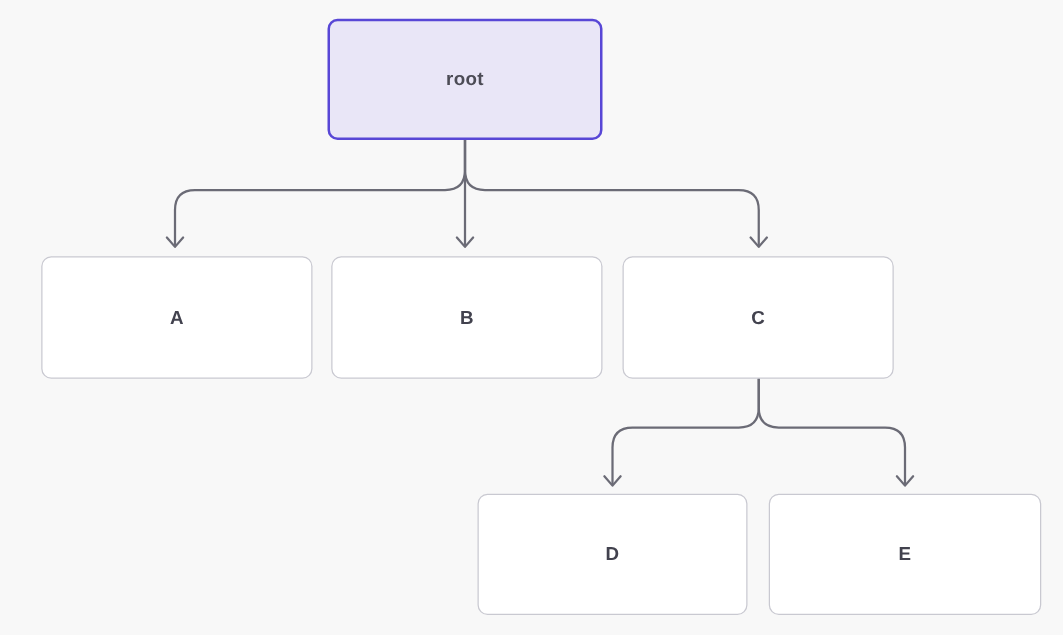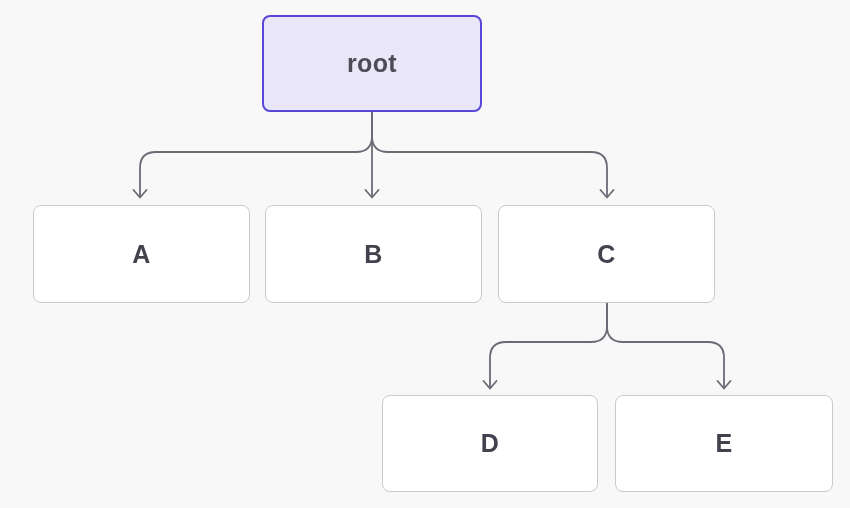--- a/index.html
+++ b/index.html
@@ -35,21 +35,21 @@
     box-sizing: border-box;
     display: flex;
     align-items: center;
     justify-content: center;
     border-radius: 8px;
     background: #ffffff;
     border: 1.5px solid #c9c9d1;
     cursor: pointer;
   }
   .node .label {
-    font-size: 25px;
+    font-size: 15px;
     font-weight: 700;
     color: #42424e;
     letter-spacing: 0.3px;
     user-select: none;
   }
   .node.root-node {
     background: #e9e6f7;
     border: 2px solid #5847d6;
   }
   .node.root-node .label {

